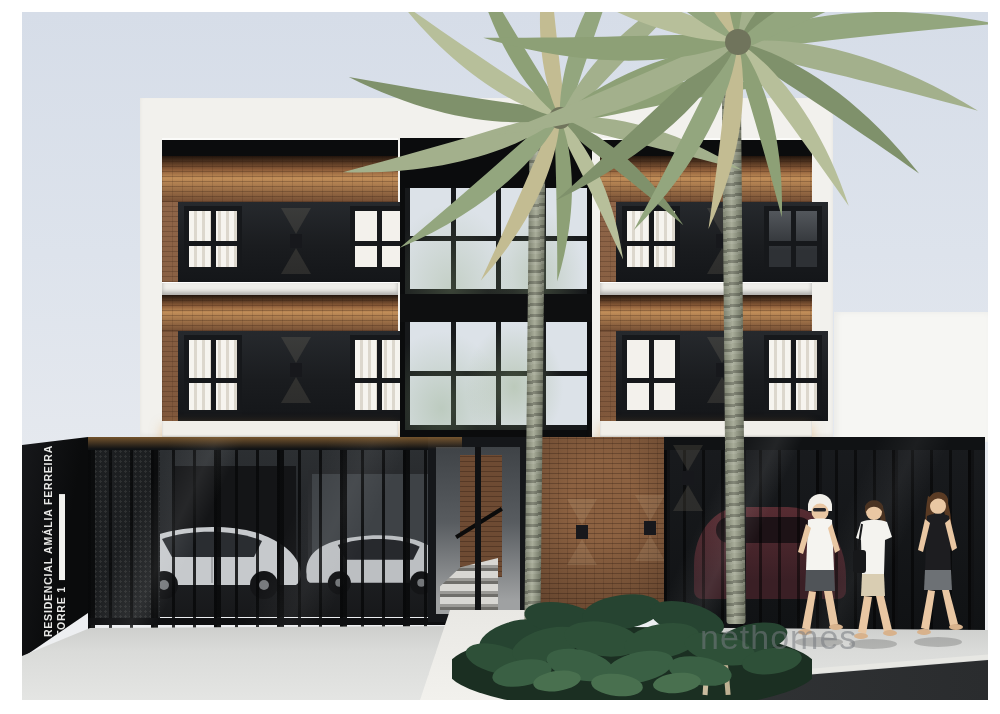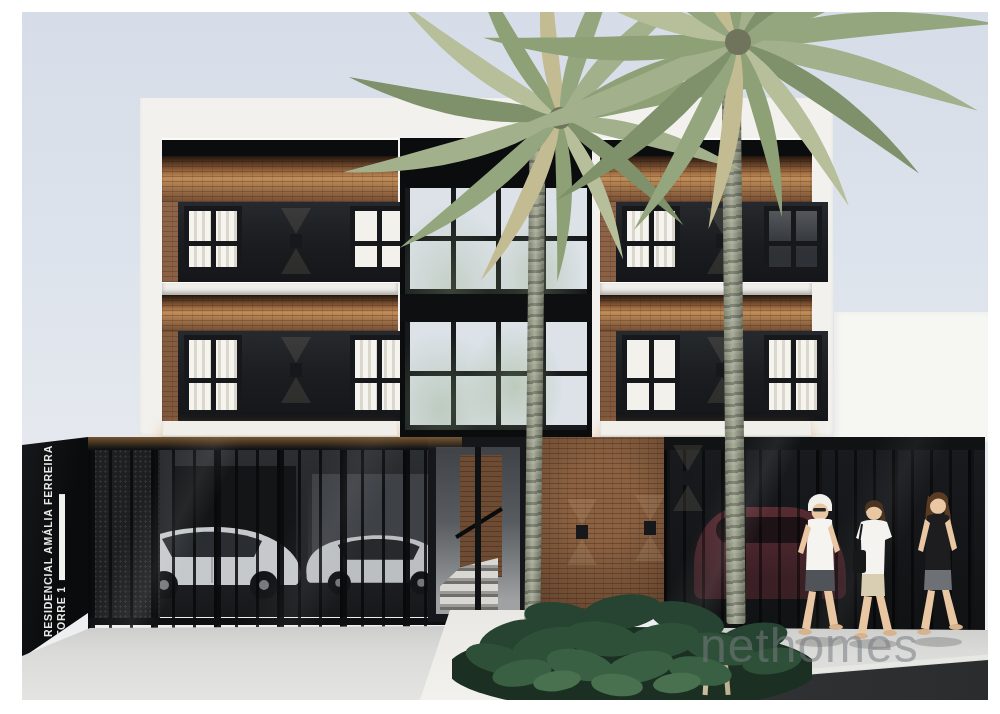--- a/index.html
+++ b/index.html
@@ -156,21 +156,21 @@
     background-color:#e0e0db;
     clip-path:polygon(14px 12px,196px 0,205px 36px,0 36px);}
 
   
   .trunk{background:linear-gradient(90deg,#7f8472,#a9ad9a 45%,#6f7463);border-radius:3px;}
   .trunk::after{content:"";position:absolute;inset:0;
     background:repeating-linear-gradient(175deg, rgba(0,0,0,.22) 0 3px, rgba(255,255,255,.08) 3px 6px, transparent 6px 11px);}
   .trunk-c{left:505px;top:104px;width:16px;height:524px;transform:rotate(.6deg);}
   .trunk-r{left:702px;top:28px;width:19px;height:584px;transform:rotate(-.5deg);}
 
-  .watermark{left:678px;top:606px;font-size:48px;font-weight:500;letter-spacing:1px;
+  .watermark{left:678px;top:606px;font-size:34px;font-weight:500;letter-spacing:1px;
     color:rgba(118,122,127,.55);}
 </style>
 </head>
 <body>
 
 <div class="page">
   <div class="photo">
 
     <div class="abs sky"></div>
     <div class="abs bg-wall-right"></div>

